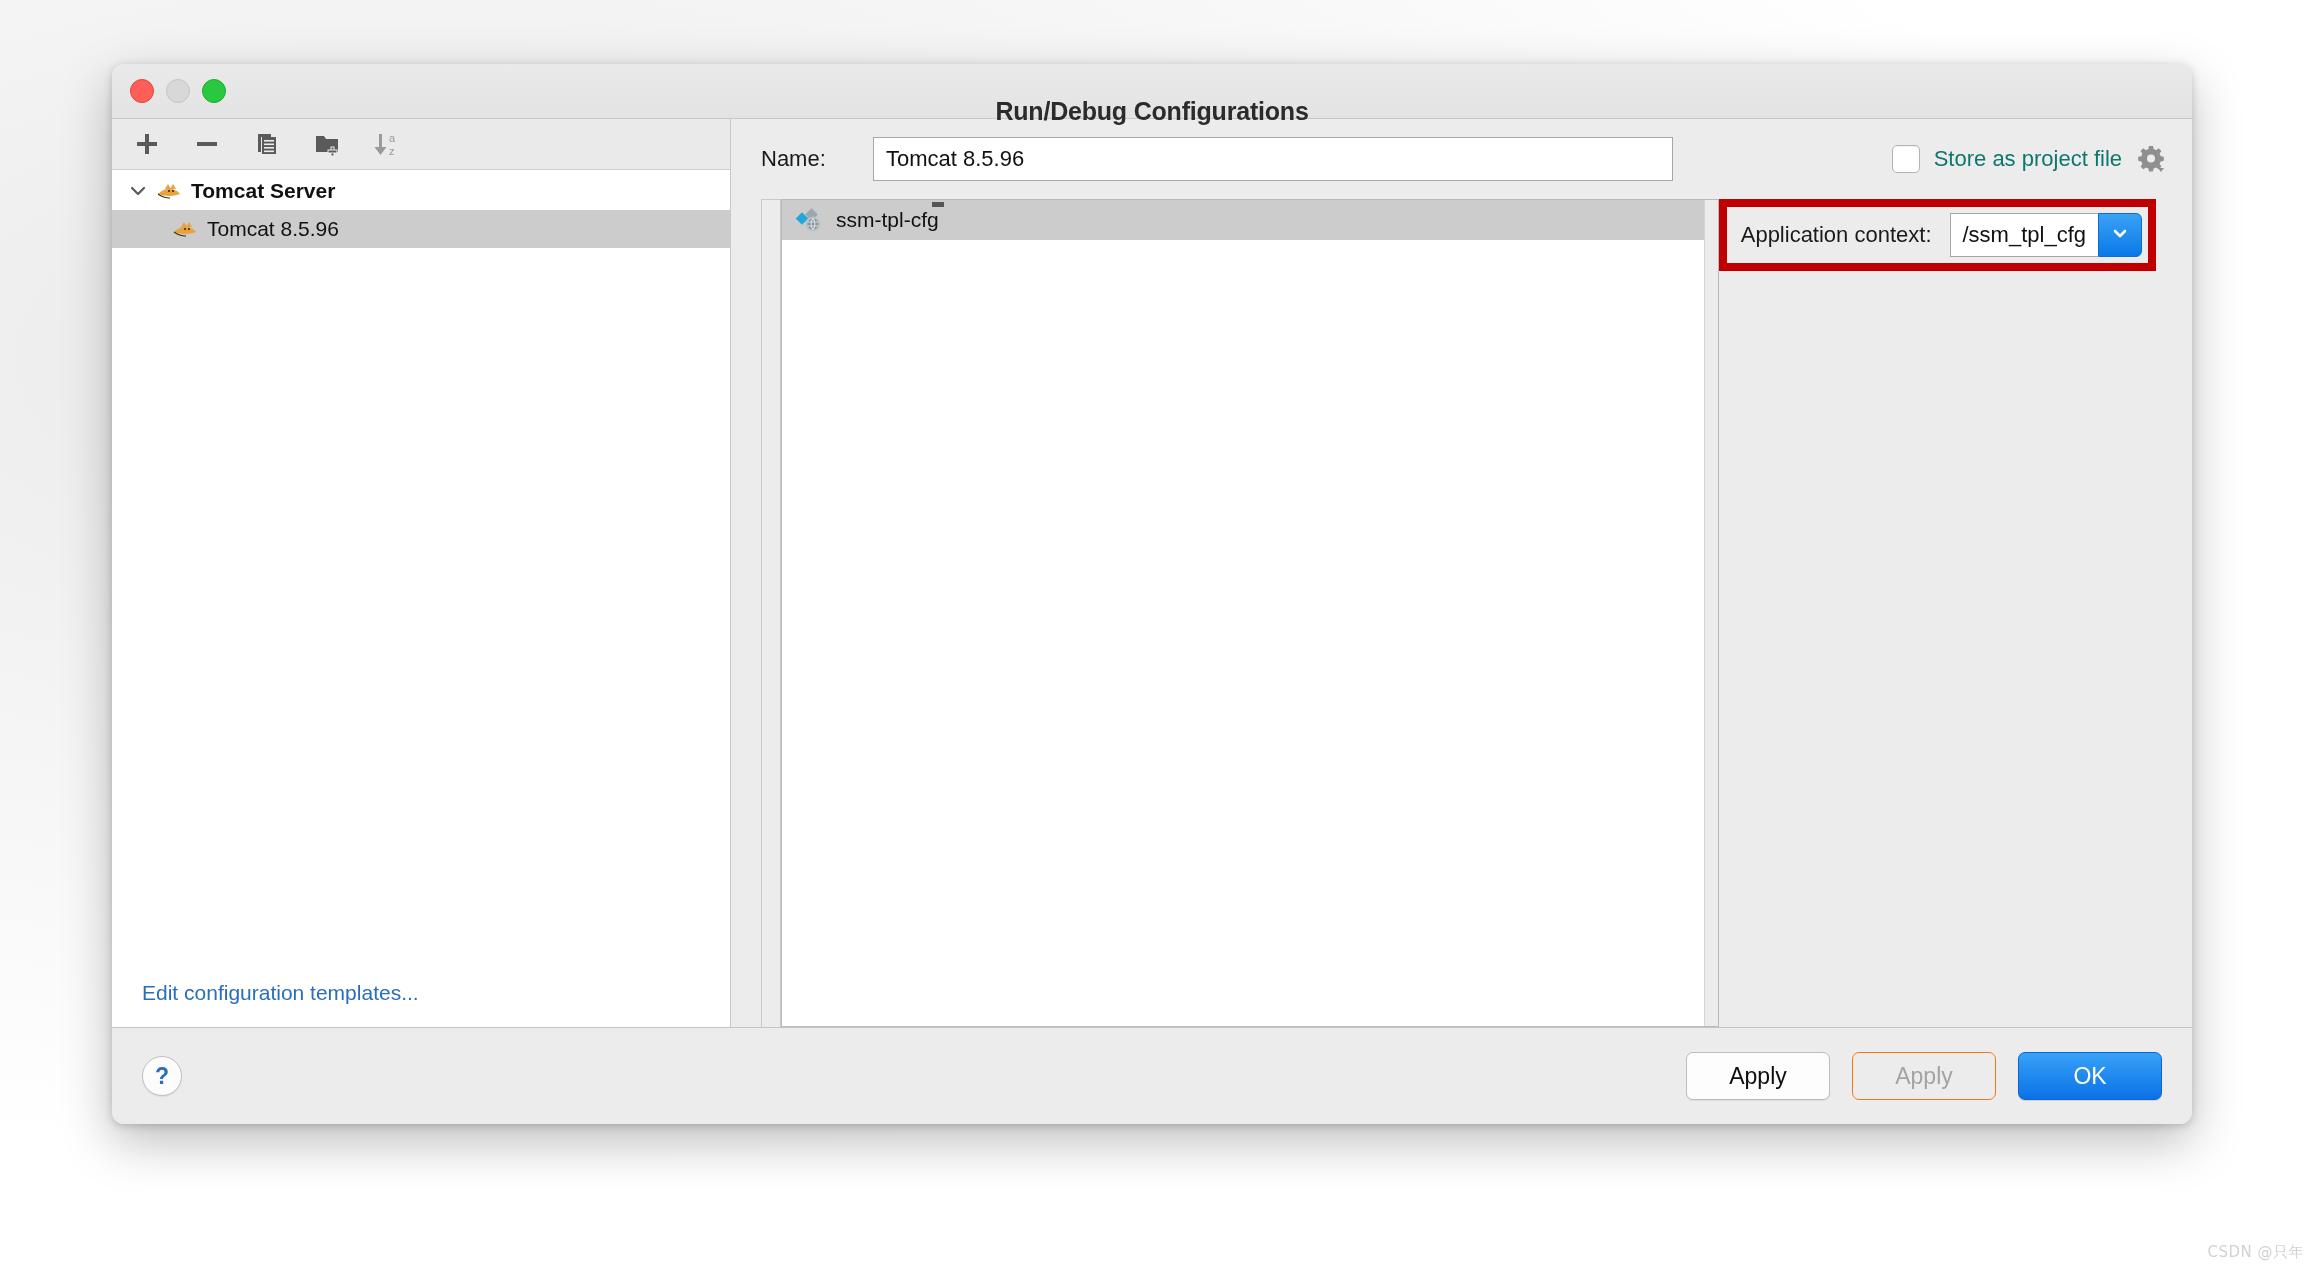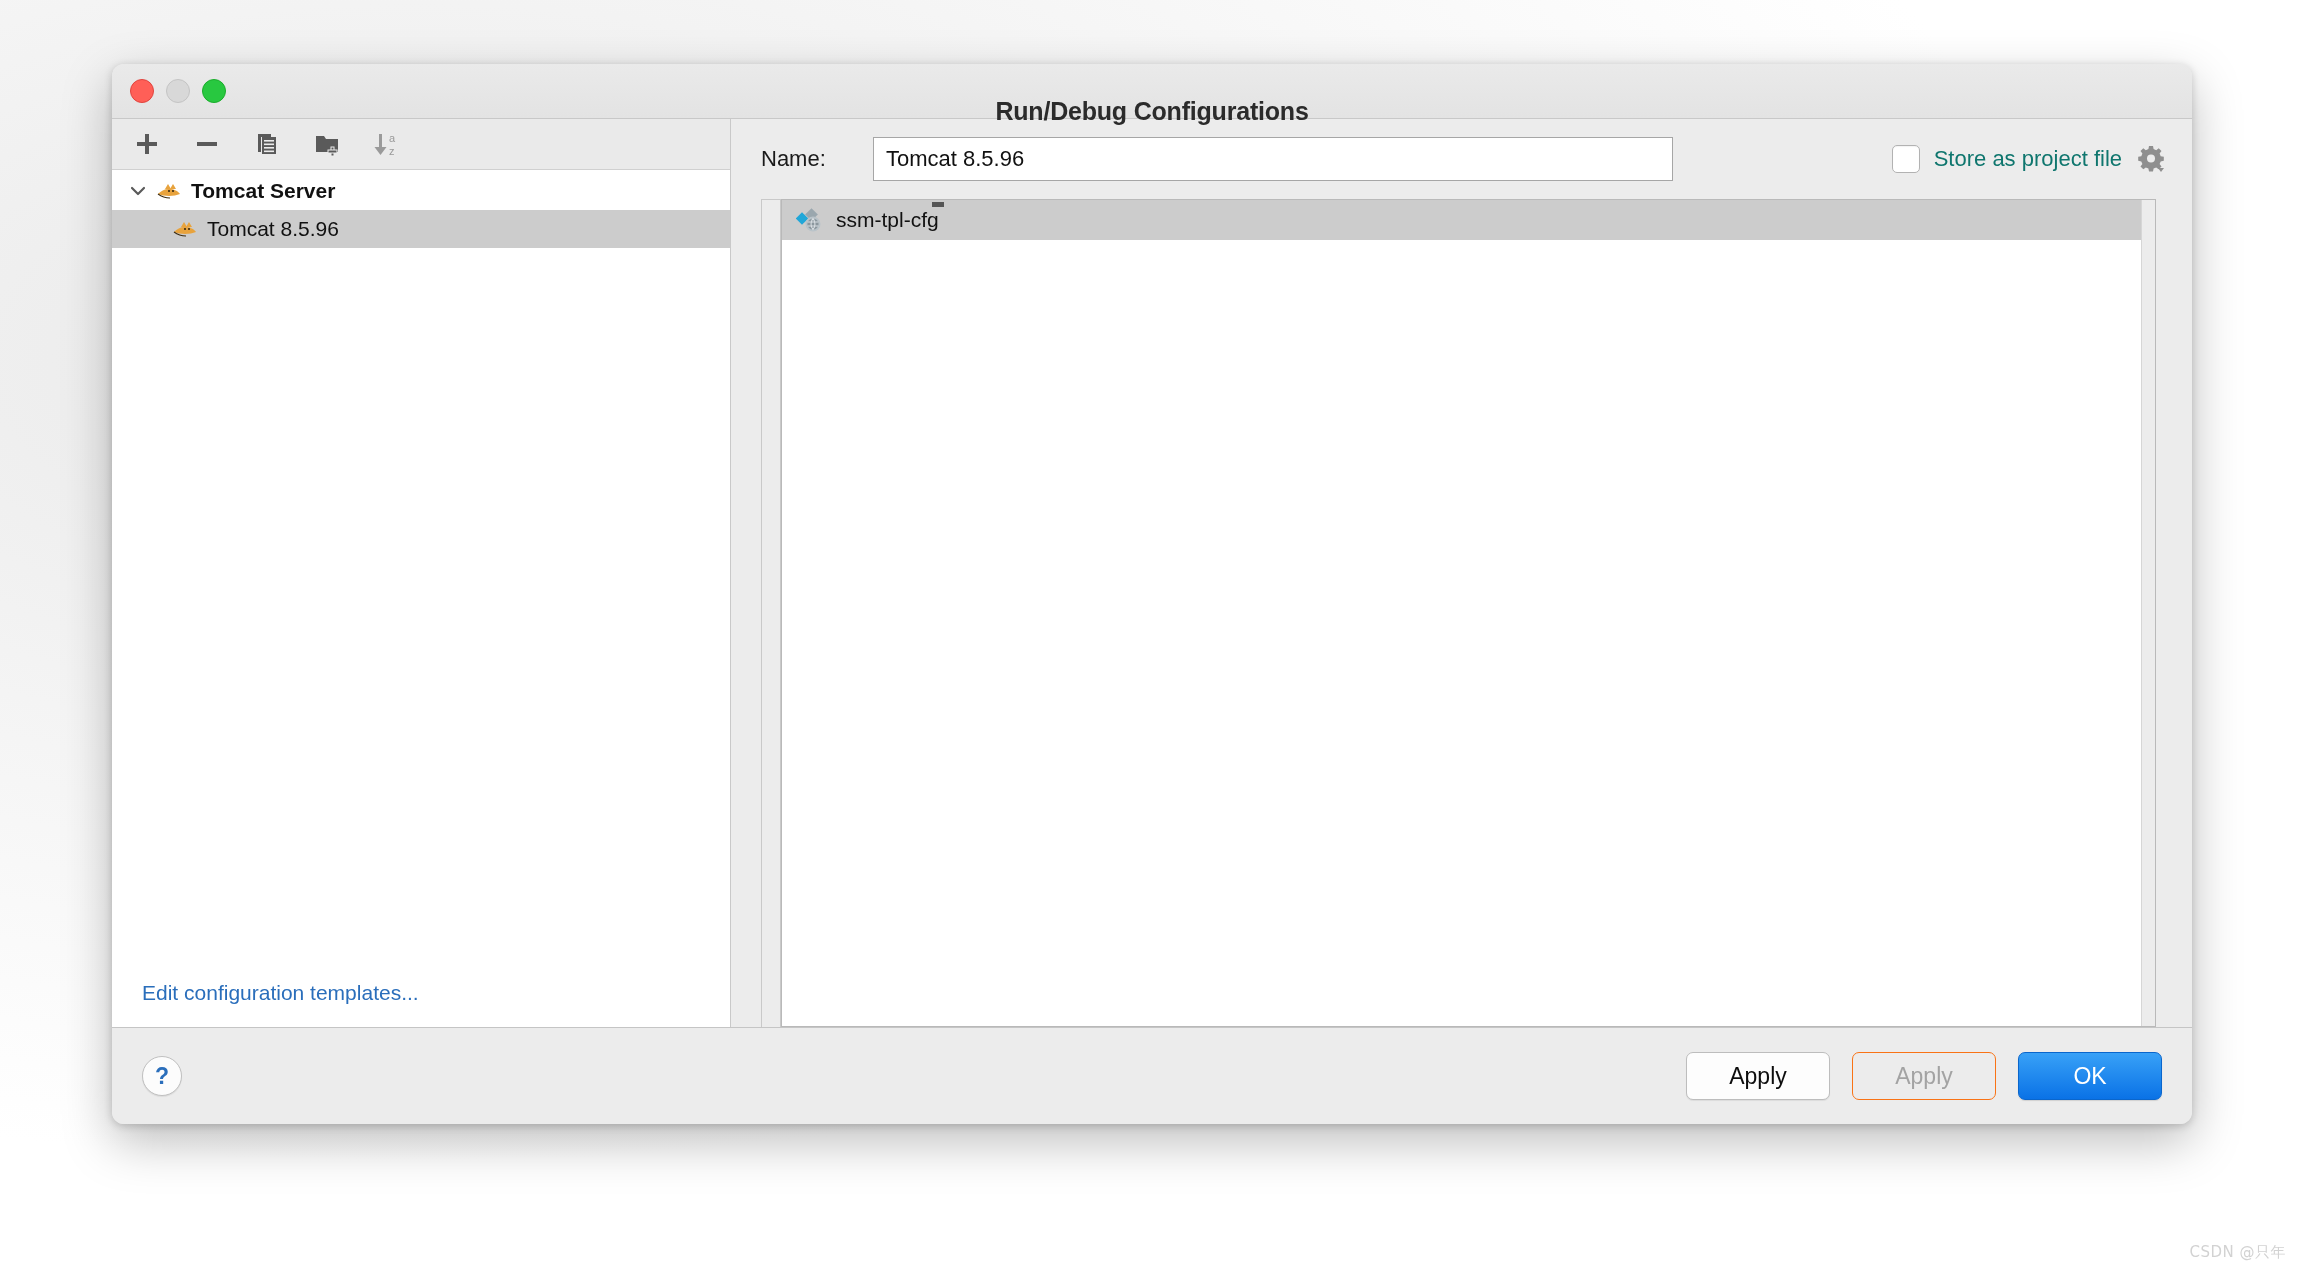--- a/index.html
+++ b/index.html
@@ -317,21 +317,21 @@
   #ok-button {
     background: linear-gradient(#38a1f7, #0a72e6);
     border: 1px solid #0a66cc;
     color: #ffffff;
     box-shadow: 0 1px 1px rgba(0,0,0,0.12);
   }
 
   
   #watermark {
     position: absolute;
-    right: 18px; bottom: 14px;
+    right: 0; bottom: 14px;
     font-size: 15px;
     color: #d2d2d2;
     letter-spacing: 0.5px;
     font-family: "DejaVu Sans", sans-serif;
   }
 </style>
 </head>
 <body>
 
 <div id="window">
@@ -473,20 +473,33 @@
                   <path d="M11.6 15 h10.8 M11.6 19 h10.8 M17 11.5 C14.4 14 14.4 20 17 22.5 C19.6 20 19.6 14 17 11.5" fill="none" stroke="#d8dee2" stroke-width="1.1"></path>
                 </svg>
               </span>
               <span>ssm-tpl-cfg</span>
             </div>
           </div>
           <div id="list-vtrack"></div>
         </div>
 
 
+        <div id="appctx-wrap">
+          <span id="appctx-label">Application context:</span>
+          <div id="appctx-field">
+            <div id="appctx-input">/ssm_tpl_cfg</div>
+            <div id="appctx-dropdown">
+              <span>
+                <svg width="22" height="22" viewBox="0 0 22 22">
+                  <path d="M6 9 L11 14 L16 9" fill="none" stroke="#ffffff" stroke-width="2.6" stroke-linecap="round" stroke-linejoin="round"></path>
+                </svg>
+              </span>
+            </div>
+          </div>
+        </div>
 
         <div id="bottom-gap"></div>
       </div>
     </div>
   </div>
 
   <div id="footer">
     <div id="help-button">?</div>
     <div id="footer-buttons">
       <div class="dlg-btn" id="cancel-button">Apply</div>

